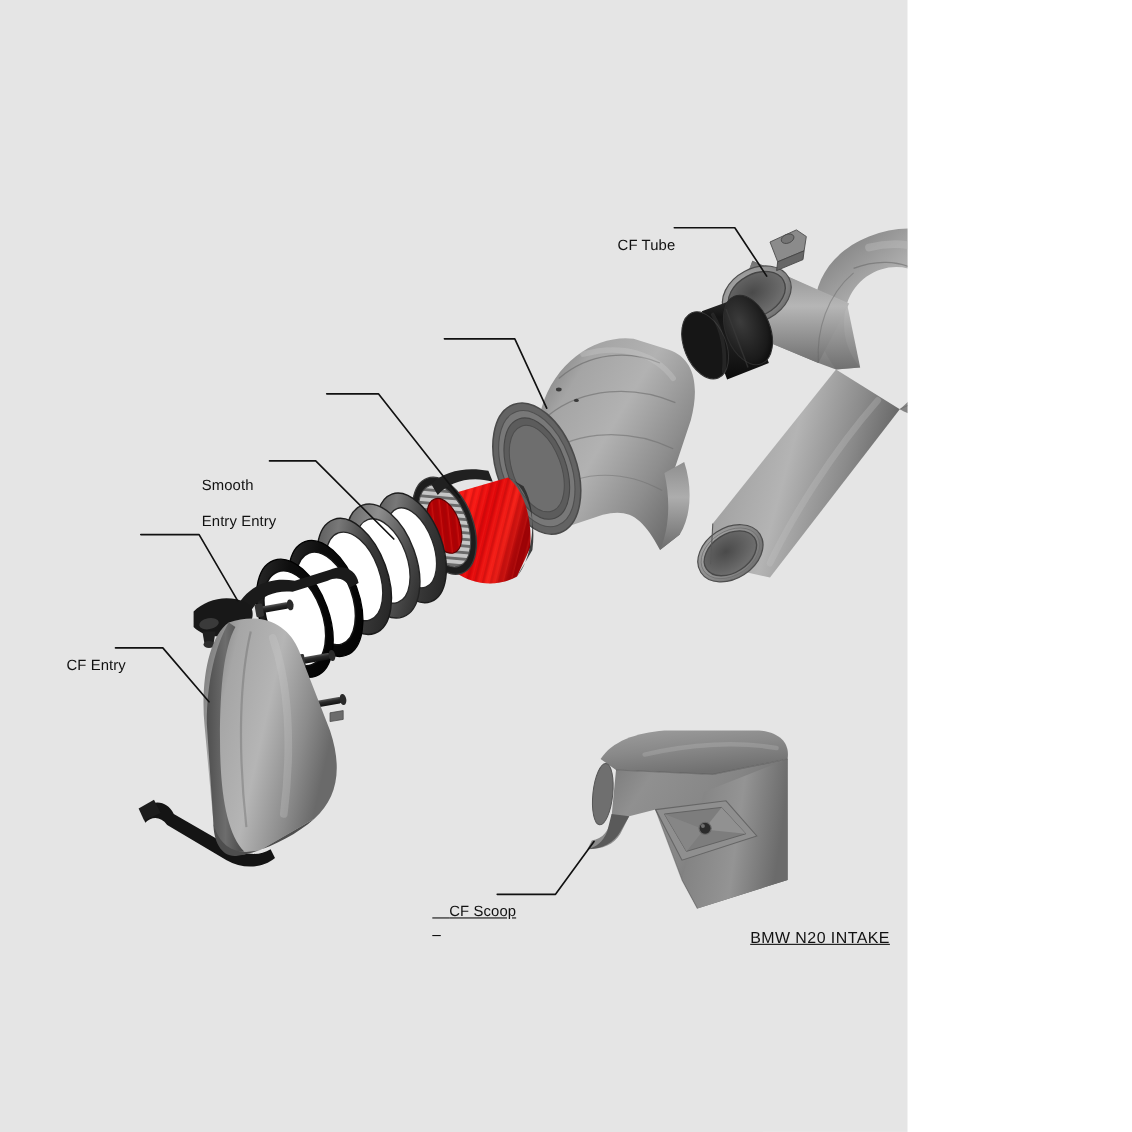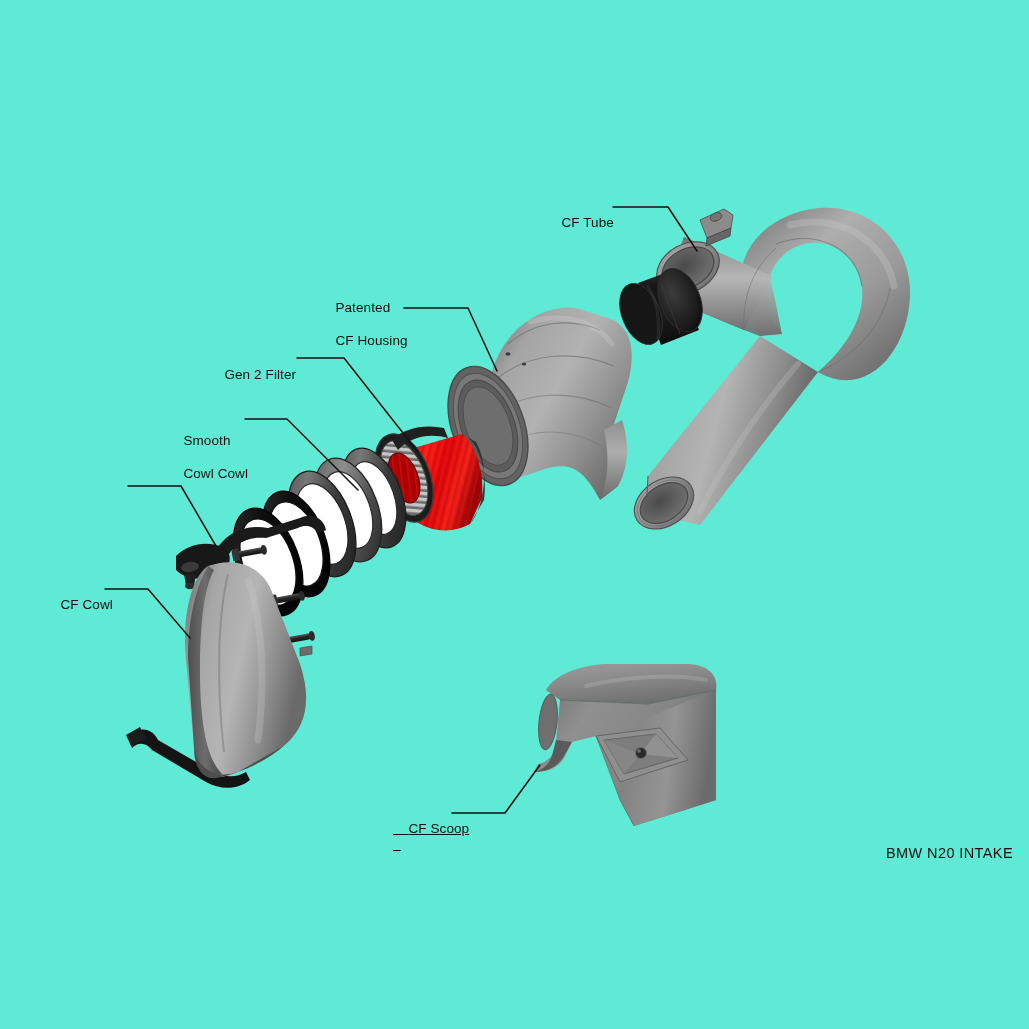--- a/index.html
+++ b/index.html
@@ -5,23 +5,23 @@
   html, body {
     margin: 0;
     padding: 0;
     background: #ffffff;
   }
   body {
     font-family: "Liberation Sans", sans-serif;
   }
   #stage {
     position: relative;
-    width: 1029px;
+    width: 825px;
     height: 1029px;
-    background: #5eead4;
+    background: #e5e5e5;
     overflow: hidden;
   }
   #scene {
     position: absolute;
     inset: 0;
     width: 1029px;
     height: 1029px;
   }
   .callout-text {
     position: absolute;
@@ -37,20 +37,21 @@
     right: 16px;
     bottom: 168px;
     text-align: right;
   }
   #brand-model {
     font-family: "Liberation Sans", sans-serif;
     font-size: 14.5px;
     letter-spacing: 0.4px;
     color: #111111;
     white-space: pre;
+    text-decoration: underline;
   }
   #brand-logo {
     margin-top: 6px;
     font-family: "Liberation Sans", sans-serif;
     font-size: 30px;
     font-weight: bold;
     letter-spacing: 6.5px;
     color: #151515;
     white-space: pre;
     line-height: 32px;
@@ -497,37 +498,30 @@
       <path d="M128 486 L181 486 L216 546"></path>
       <path d="M105 589 L148 589 L190 638"></path>
       <path d="M452 813 L505 813 L540 765"></path>
     </g>
   </svg>
 
   <div class="callout-text" style="left:546px; top:198px;">
     <span>CF Tube</span>
   </div>
 
-  <div class="callout-text" style="left:320px; top:283px;">
-    <span>Patented</span><br>
-    <span>CF Housing</span>
-  </div>
-
-  <div class="callout-text" style="left:209px; top:350px;">
-    <span>Gen 2 Filter</span>
-  </div>
+
 
   <div class="callout-text" style="left:168px; top:416px;">
     <span>Smooth</span><br>
-    <span>Cowl Cowl</span>
+    <span>Entry Entry</span>
   </div>
 
 
   <div class="callout-text" style="left:45px; top:580px;">
-    <span>CF Cowl</span>
+    <span>CF Entry</span>
   </div>
 
   <div class="callout-text" style="left:393px; top:804px;text-decoration:underline;">
     <span>CF Scoop</span>
   </div>
 
   <div id="brand">
     <div id="brand-model">BMW N20 INTAKE</div>
   </div>
 

